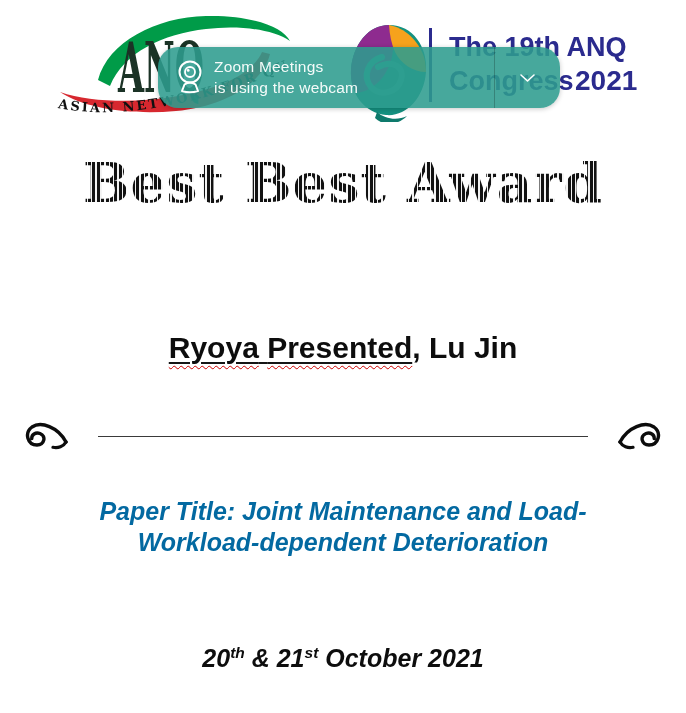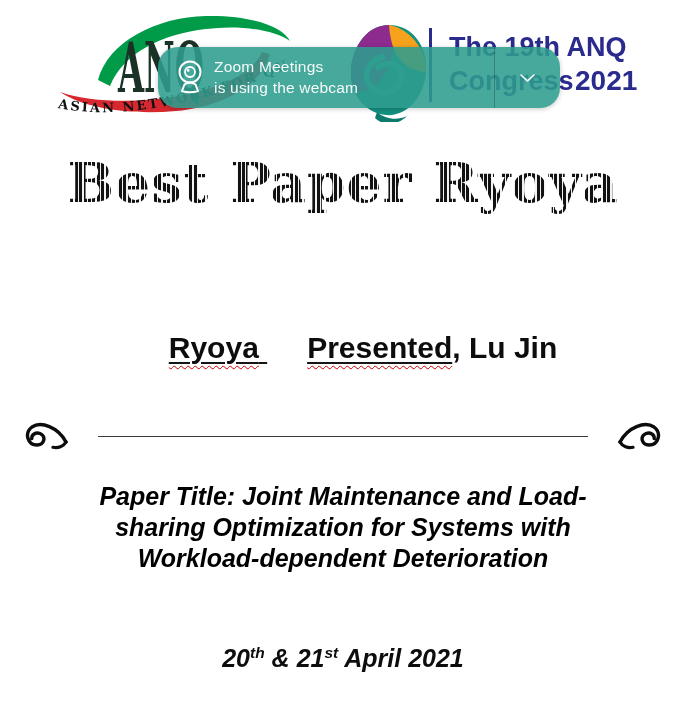--- a/index.html
+++ b/index.html
@@ -36,28 +36,28 @@
       background:repeating-linear-gradient(90deg,#121212 0px,#121212 3px,#f2f2f2 3px,#f2f2f2 4.4px);
       -webkit-background-clip:text;background-clip:text;
       -webkit-text-fill-color:transparent;}
   }
   .presented{top:250px;font-style:italic;font-size:27px;color:#1a1a1a;}
   .names{top:331px;font-size:30px;font-weight:bold;color:#0d0d0d;}
   .name-underlined{text-decoration:underline;text-decoration-color:#151515;
                    text-decoration-thickness:2px;text-underline-offset:4px;}
   .misspell{text-decoration-line:underline;text-decoration-style:wavy;
             text-decoration-color:#cc0000;text-decoration-thickness:1px;
-            text-underline-offset:7px;margin-left:40px;}
+            text-underline-offset:7px;}
   .divider-row{position:absolute;top:413px;left:22px;right:22px;height:46px;
                display:flex;align-items:center;}
   .divider-line{flex:1;height:0;border-top:1.6px solid #3a3a3a;margin:0 30px;}
   .ornament{width:46px;height:34px;flex:0 0 auto;}
   .ornament.flip{transform:scale(-1,1);}
-  .paper-title{top:481px;font-size:25px;font-weight:bold;font-style:italic;
-               line-height:31px;color:#000000;}
+  .paper-title{top:496px;font-size:25px;font-weight:bold;font-style:italic;
+               line-height:31px;color:#0369a1;}
   .event-date{top:644px;font-size:25px;font-weight:bold;font-style:italic;color:#0d0d0d;}
   .event-date sup{font-size:0.62em;text-align:right;}
   .event-city{top:677px;font-size:25px;font-weight:bold;font-style:italic;color:#0d0d0d;}
 </style>
 </head>
 <body>
 
 <div id="page">
 
   <svg class="anq-logo" viewBox="0 0 252 122">
@@ -100,41 +100,40 @@
       <div>is using the webcam</div>
     </div>
     <div class="toast-divider"></div>
     <button class="chevron-btn">
       <svg width="17" height="10" viewBox="0 0 17 10">
         <polyline points="2,2 8.5,8 15,2" fill="none" stroke="#ffffff" stroke-width="1.6" stroke-linecap="round" stroke-linejoin="round"></polyline>
       </svg>
     </button>
   </div>
 
-  <div class="centered award-title">Best Paper Ryoya</div>
+  <div class="centered award-title">Best Best Award</div>
 
 
   <div class="centered names">
     <span class="name-underlined"><span class="misspell">Ryoya</span> <span class="misspell">Presented</span></span><span>, Lu Jin</span>
   </div>
 
   <div class="divider-row">
     <svg class="ornament" viewBox="0 0 46 34">
       <path d="M44 23 C36 8 19 2 10 8 C2 14 5.5 26 15 26 C22.5 26 24.5 17 18 14.5 C13.5 13 9.5 15.5 9.8 19.5" fill="none" stroke="#0c0c0c" stroke-width="3.4" stroke-linecap="round"></path>
       <path d="M44 23 C41.5 27.5 36 29.5 31 28.3" fill="none" stroke="#0c0c0c" stroke-width="3.2" stroke-linecap="round"></path>
     </svg>
     <div class="divider-line"></div>
     <svg class="ornament flip" viewBox="0 0 46 34">
       <path d="M44 23 C36 8 19 2 10 8 C2 14 5.5 26 15 26 C22.5 26 24.5 17 18 14.5 C13.5 13 9.5 15.5 9.8 19.5" fill="none" stroke="#0c0c0c" stroke-width="3.4" stroke-linecap="round"></path>
       <path d="M44 23 C41.5 27.5 36 29.5 31 28.3" fill="none" stroke="#0c0c0c" stroke-width="3.2" stroke-linecap="round"></path>
     </svg>
   </div>
 
   <div class="centered paper-title">
     <div>Paper Title: Joint Maintenance and Load-</div>
-    <div>sharing Optimization for Systems with</div>
     <div>Workload-dependent Deterioration</div>
   </div>
 
-  <div class="centered event-date"><span>20</span><sup>th</sup><span> &amp; </span><span>21</span><sup>st</sup><span> April 2021</span></div>
+  <div class="centered event-date"><span>20</span><sup>th</sup><span> &amp; </span><span>21</span><sup>st</sup><span> October 2021</span></div>
 
 
 </div>
 
 </body></html>

